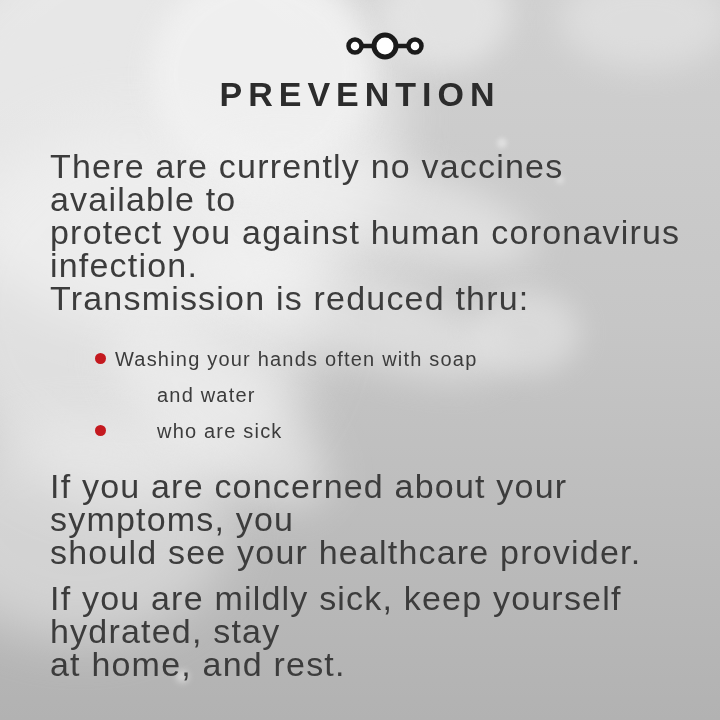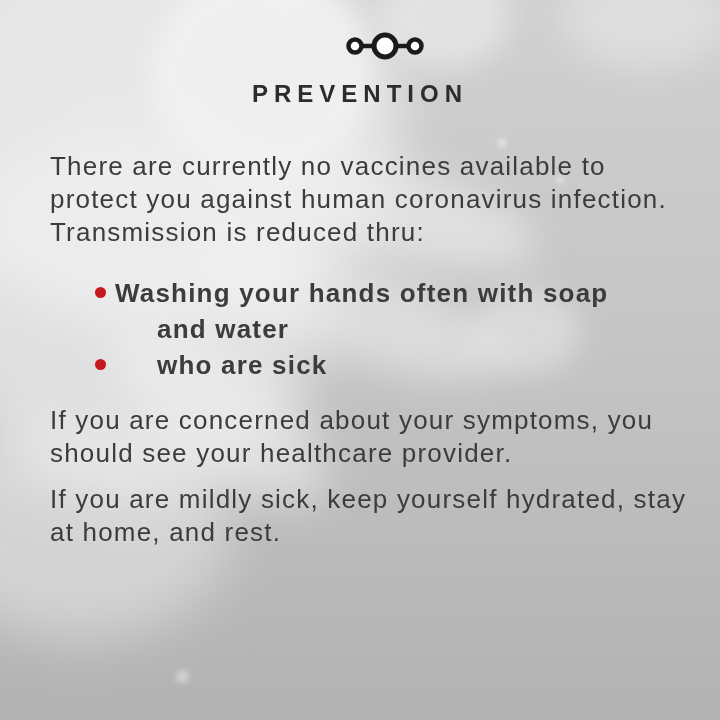--- a/index.html
+++ b/index.html
@@ -43,52 +43,51 @@
     width: 620px;
     margin: 0 auto;
     padding-top: 30px;
     text-align: center;
     height: 32px;
   }
   h1.title {
     margin: 12px 0 0 0;
     width: 620px;
     text-align: center;
-    font-size: 24px;
+    font-size: 34px;
     line-height: 40px;
     font-weight: bold;
     letter-spacing: 6px;
     color: #2c2c2c;
   }
   .para {
     margin: 0;
     width: 668px;
-    font-size: 26px;
+    font-size: 34px;
     line-height: 33px;
     letter-spacing: 1.2px;
     color: #3c3c3c;
     white-space: pre-line;
   }
   .intro   { margin-top: 36px; }
   .para-2  { margin-top: 13px; }
   .para-3  { margin-top: 21px; }
 
   ul.prevention-list {
     margin: 26px 0 0 0;
     padding: 0 0 0 45px;
     list-style: none;
   }
   ul.prevention-list li {
     position: relative;
     padding-left: 20px;
-    font-size: 26px;
+    font-size: 20px;
     line-height: 36px;
     letter-spacing: 1.2px;
     color: #3c3c3c;
-    font-weight: bold;
   }
   .bullet-dot {
     position: absolute;
     left: 0; top: 12px;
     width: 11px; height: 11px;
     border-radius: 50%;
     background: #c4191f;
   }
   .wrap-line { margin-left: 42px; }
 </style>

